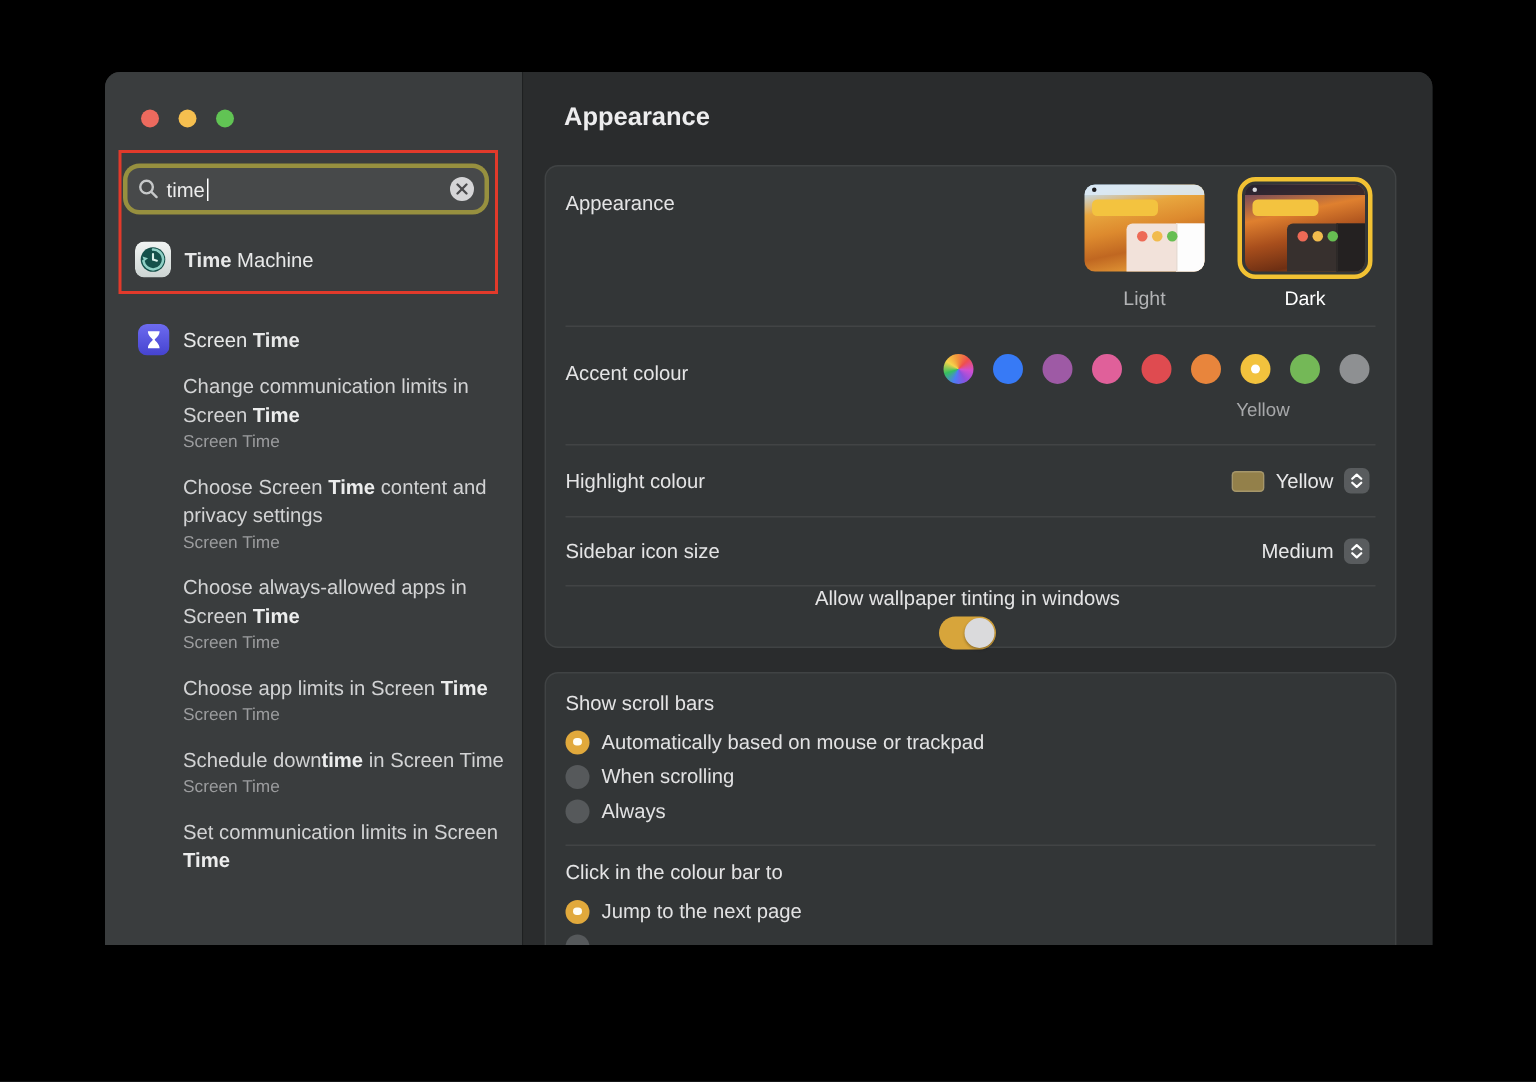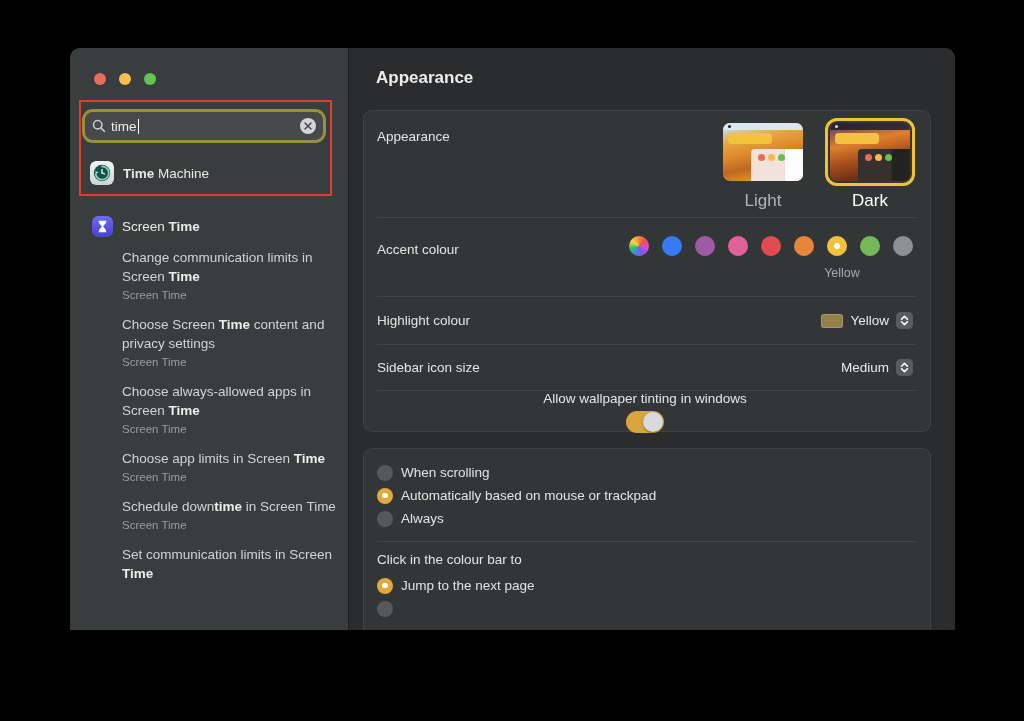--- a/index.html
+++ b/index.html
@@ -51,21 +51,21 @@
   .card1{top:62px;height:322px;}
   .card2{top:400px;height:240px;padding:12px 13px;}
   .sep{height:1px;background:rgba(255,255,255,.075);margin:0 13px;}
   .row{position:relative;box-sizing:border-box;}
   .rowlabel{font-size:13.5px;color:#e4e4e5;}
   .row-appearance{height:106px;padding:16px 13px 0;}
   .thumbs{position:absolute;right:17px;top:12px;display:flex;gap:21px;}
   .thumbcol{width:86px;display:flex;flex-direction:column;align-items:center;}
   .thumb{width:80px;height:58px;border-radius:7px;position:relative;overflow:hidden;}
   .thumbcol.selected .thumb{outline:3px solid #f2c233;outline-offset:2px;}
-  .thumblabel{margin-top:10px;font-size:17px;color:#b2b3b5;}
+  .thumblabel{margin-top:10px;font-size:13px;color:#b2b3b5;}
   .thumbcol.selected .thumblabel{color:#fff;font-weight:400;}
   .wp-light{background:linear-gradient(168deg,#9dc1dc 0%,#c6d8e3 9%,#e8a63e 28%,#dd8a2e 48%,#c06721 68%,#e09434 86%,#efb04a 100%);}
   .wp-dark{background:linear-gradient(168deg,#3a3448 0%,#7c4c58 10%,#df802f 34%,#a84e1c 58%,#6e2f13 82%,#c06a21 100%);}
   .mini-menubar{position:absolute;top:0;left:0;right:0;height:7px;}
   .mini-menubar.light{background:rgba(219,233,244,.92);}
   .mini-menubar.dark{background:rgba(34,30,42,.85);}
   .apple-dot{position:absolute;left:5px;top:2px;width:3px;height:3px;border-radius:50%;}
   .apple-dot.l{background:#1c1c1e;}
   .apple-dot.d{background:#d9d9de;}
   .mini-menu{position:absolute;left:5px;top:10px;width:44px;height:11px;border-radius:3.5px;background:#f3c33f;}
@@ -286,29 +286,30 @@
 
       <div class="row row-line row-tinting">
         <span class="rowlabel">Allow wallpaper tinting in windows</span>
         <span class="toggle">
             <span class="knob"></span>
           </span>
       </div>
     </div>
 
     <div class="card card2">
+      <div class="group-label">Show scroll bars</div>
+      <div class="radio-row">
+        <span class="radio on"></span>
+        <span class="radio-label">Automatically based on mouse or trackpad</span>
+      </div>
       <div class="radio-row">
         <span class="radio off"></span>
         <span class="radio-label">When scrolling</span>
       </div>
       <div class="radio-row">
-        <span class="radio on"></span>
-        <span class="radio-label">Automatically based on mouse or trackpad</span>
-      </div>
-      <div class="radio-row">
         <span class="radio off"></span>
         <span class="radio-label">Always</span>
       </div>
       <div class="sep2"></div>
       <div class="group-label">Click in the colour bar to</div>
       <div class="radio-row">
         <span class="radio on"></span>
         <span class="radio-label">Jump to the next page</span>
       </div>
       <div class="radio-row">

